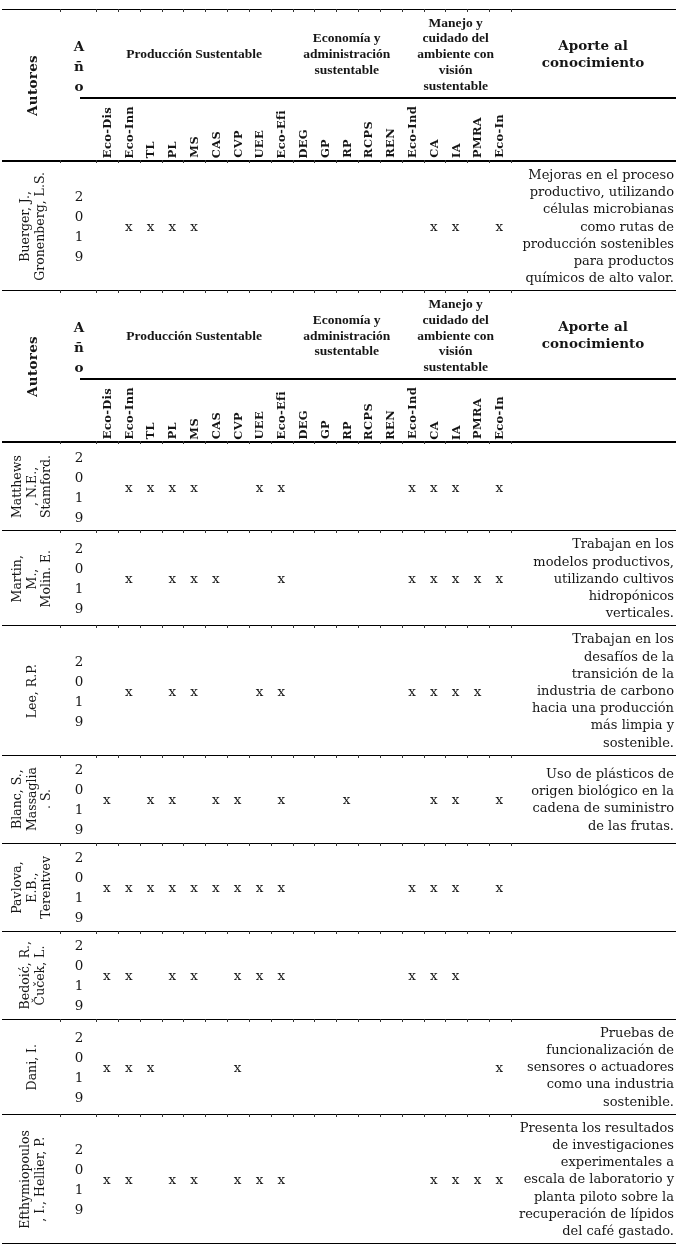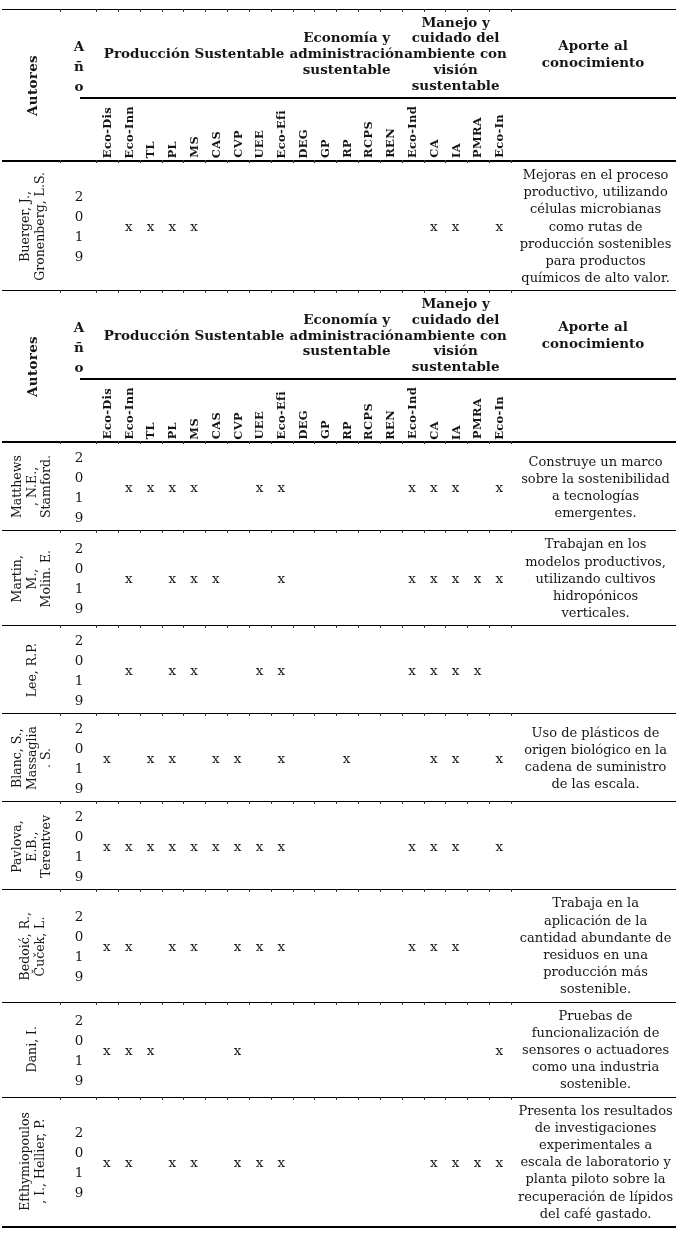--- a/index.html
+++ b/index.html
@@ -43,40 +43,40 @@
   }
   .autores-cell{grid-row:1 / 3;grid-column:1;}
   .autores-cell .vtext{font-weight:bold;font-size:13.5px;letter-spacing:0.3px;}
   .ano-cell{grid-row:1 / 2;grid-column:2;align-items:flex-end;padding-bottom:2px;}
   .ano-cell .stack{font-weight:bold;font-size:13.5px;}
   .ano-cell .stack .vline{line-height:20px;}
   .group-cell{
     grid-row:1;display:flex;flex-direction:column;align-items:center;justify-content:center;
     font-weight:bold;font-size:13.5px;line-height:15.8px;text-align:center;
   }
-  .group-cell .vline{white-space:nowrap;}
+  .group-cell .vline{white-space:nowrap;font-family:Liberation Serif, serif;}
   .aporte-hd{
     grid-row:1;grid-column:22;flex-direction:column;
     font-weight:bold;font-size:13.5px;line-height:17px;text-align:center;
   }
   .grp-line{position:absolute;left:78px;right:0;top:87px;height:1.5px;background:#000;}
   .collabel-cell{grid-row:2;align-items:flex-end;padding-bottom:2px;}
   .collabel{font-weight:bold;font-size:11.5px;letter-spacing:0.3px;}
   
   .row{min-height:87px;border-bottom:1px solid #000;}
   .row.section-end{border-bottom-width:1.5px;}
   .row.table-end{border-bottom-width:2.5px;}
   .author-cell{grid-column:1;padding:3px 0;}
   .author-name{font-size:12.5px;line-height:14.5px;text-align:center;}
   .year-cell{grid-column:2;}
   .year-digits{font-size:13.5px;}
   .year-digits .vline{line-height:20px;}
   .mark-cell{font-size:13.5px;}
   .aporte-cell{grid-column:22;justify-content:flex-start;padding:4px 2px 4px 7px;}
-  .aporte-text{font-size:13px;line-height:17.2px;text-align:center;}
+  .aporte-text{font-size:13px;line-height:17.2px;text-align:right;}
 </style>
 </head>
 <body>
 
 <div class="page">
   <div class="topline ticked"></div>
   <div>
       <div class="hdr grid ticked">
     <div class="cell autores-cell">
       <span class="vtext">Autores</span>
@@ -321,23 +321,20 @@
         <div class="cell mark-cell"></div>
         <div class="cell mark-cell"></div>
         <div class="cell mark-cell"></div>
         <div class="cell mark-cell"></div>
         <div class="cell mark-cell"></div>
         <div class="cell mark-cell">x</div>
         <div class="cell mark-cell">x</div>
         <div class="cell mark-cell">x</div>
         <div class="cell mark-cell"></div>
         <div class="cell mark-cell">x</div>
-        <div class="cell aporte-cell">
-      <div class="aporte-text">Construye un marco sobre la sostenibilidad a tecnologías emergentes.</div>
-    </div>
   </div>
       <div class="row grid ticked">
     <div class="cell author-cell">
       <div class="vtext author-name">
             <span class="vline">Martin,</span>
             <span class="vline">M.,</span>
             <span class="vline">Molin. E.</span>
           </div>
     </div>
     <div class="cell year-cell">
@@ -397,20 +394,23 @@
         <div class="cell mark-cell"></div>
         <div class="cell mark-cell"></div>
         <div class="cell mark-cell"></div>
         <div class="cell mark-cell"></div>
         <div class="cell mark-cell"></div>
         <div class="cell mark-cell">x</div>
         <div class="cell mark-cell">x</div>
         <div class="cell mark-cell">x</div>
         <div class="cell mark-cell">x</div>
         <div class="cell mark-cell"></div>
+        <div class="cell aporte-cell">
+      <div class="aporte-text">Trabajan en los desafíos de la transición de la industria de carbono hacia una producción más limpia y sostenible.</div>
+    </div>
   </div>
       <div class="row grid ticked">
     <div class="cell author-cell">
       <div class="vtext author-name">
             <span class="vline">Blanc, S.,</span>
             <span class="vline">Massaglia</span>
             <span class="vline">. S.</span>
           </div>
     </div>
     <div class="cell year-cell">
@@ -434,21 +434,21 @@
         <div class="cell mark-cell"></div>
         <div class="cell mark-cell">x</div>
         <div class="cell mark-cell"></div>
         <div class="cell mark-cell"></div>
         <div class="cell mark-cell"></div>
         <div class="cell mark-cell">x</div>
         <div class="cell mark-cell">x</div>
         <div class="cell mark-cell"></div>
         <div class="cell mark-cell">x</div>
         <div class="cell aporte-cell">
-      <div class="aporte-text">Uso de plásticos de origen biológico en la cadena de suministro de las escala.</div>
+      <div class="aporte-text">Uso de plásticos de origen biológico en la cadena de suministro de las frutas.</div>
     </div>
   </div>
       <div class="row grid ticked">
     <div class="cell author-cell">
       <div class="vtext author-name">
             <span class="vline">Pavlova,</span>
             <span class="vline">E.B.,</span>
             <span class="vline">Terentvev</span>
           </div>
     </div>
@@ -507,23 +507,20 @@
         <div class="cell mark-cell"></div>
         <div class="cell mark-cell"></div>
         <div class="cell mark-cell"></div>
         <div class="cell mark-cell"></div>
         <div class="cell mark-cell"></div>
         <div class="cell mark-cell">x</div>
         <div class="cell mark-cell">x</div>
         <div class="cell mark-cell">x</div>
         <div class="cell mark-cell"></div>
         <div class="cell mark-cell"></div>
-        <div class="cell aporte-cell">
-      <div class="aporte-text">Trabaja en la aplicación de la cantidad abundante de residuos en una producción más sostenible.</div>
-    </div>
   </div>
       <div class="row grid ticked">
     <div class="cell author-cell">
       <div class="vtext author-name">
             <span class="vline">Dani, I.</span>
           </div>
     </div>
     <div class="cell year-cell">
       <div class="stack year-digits">
             <span class="vline">2</span>

